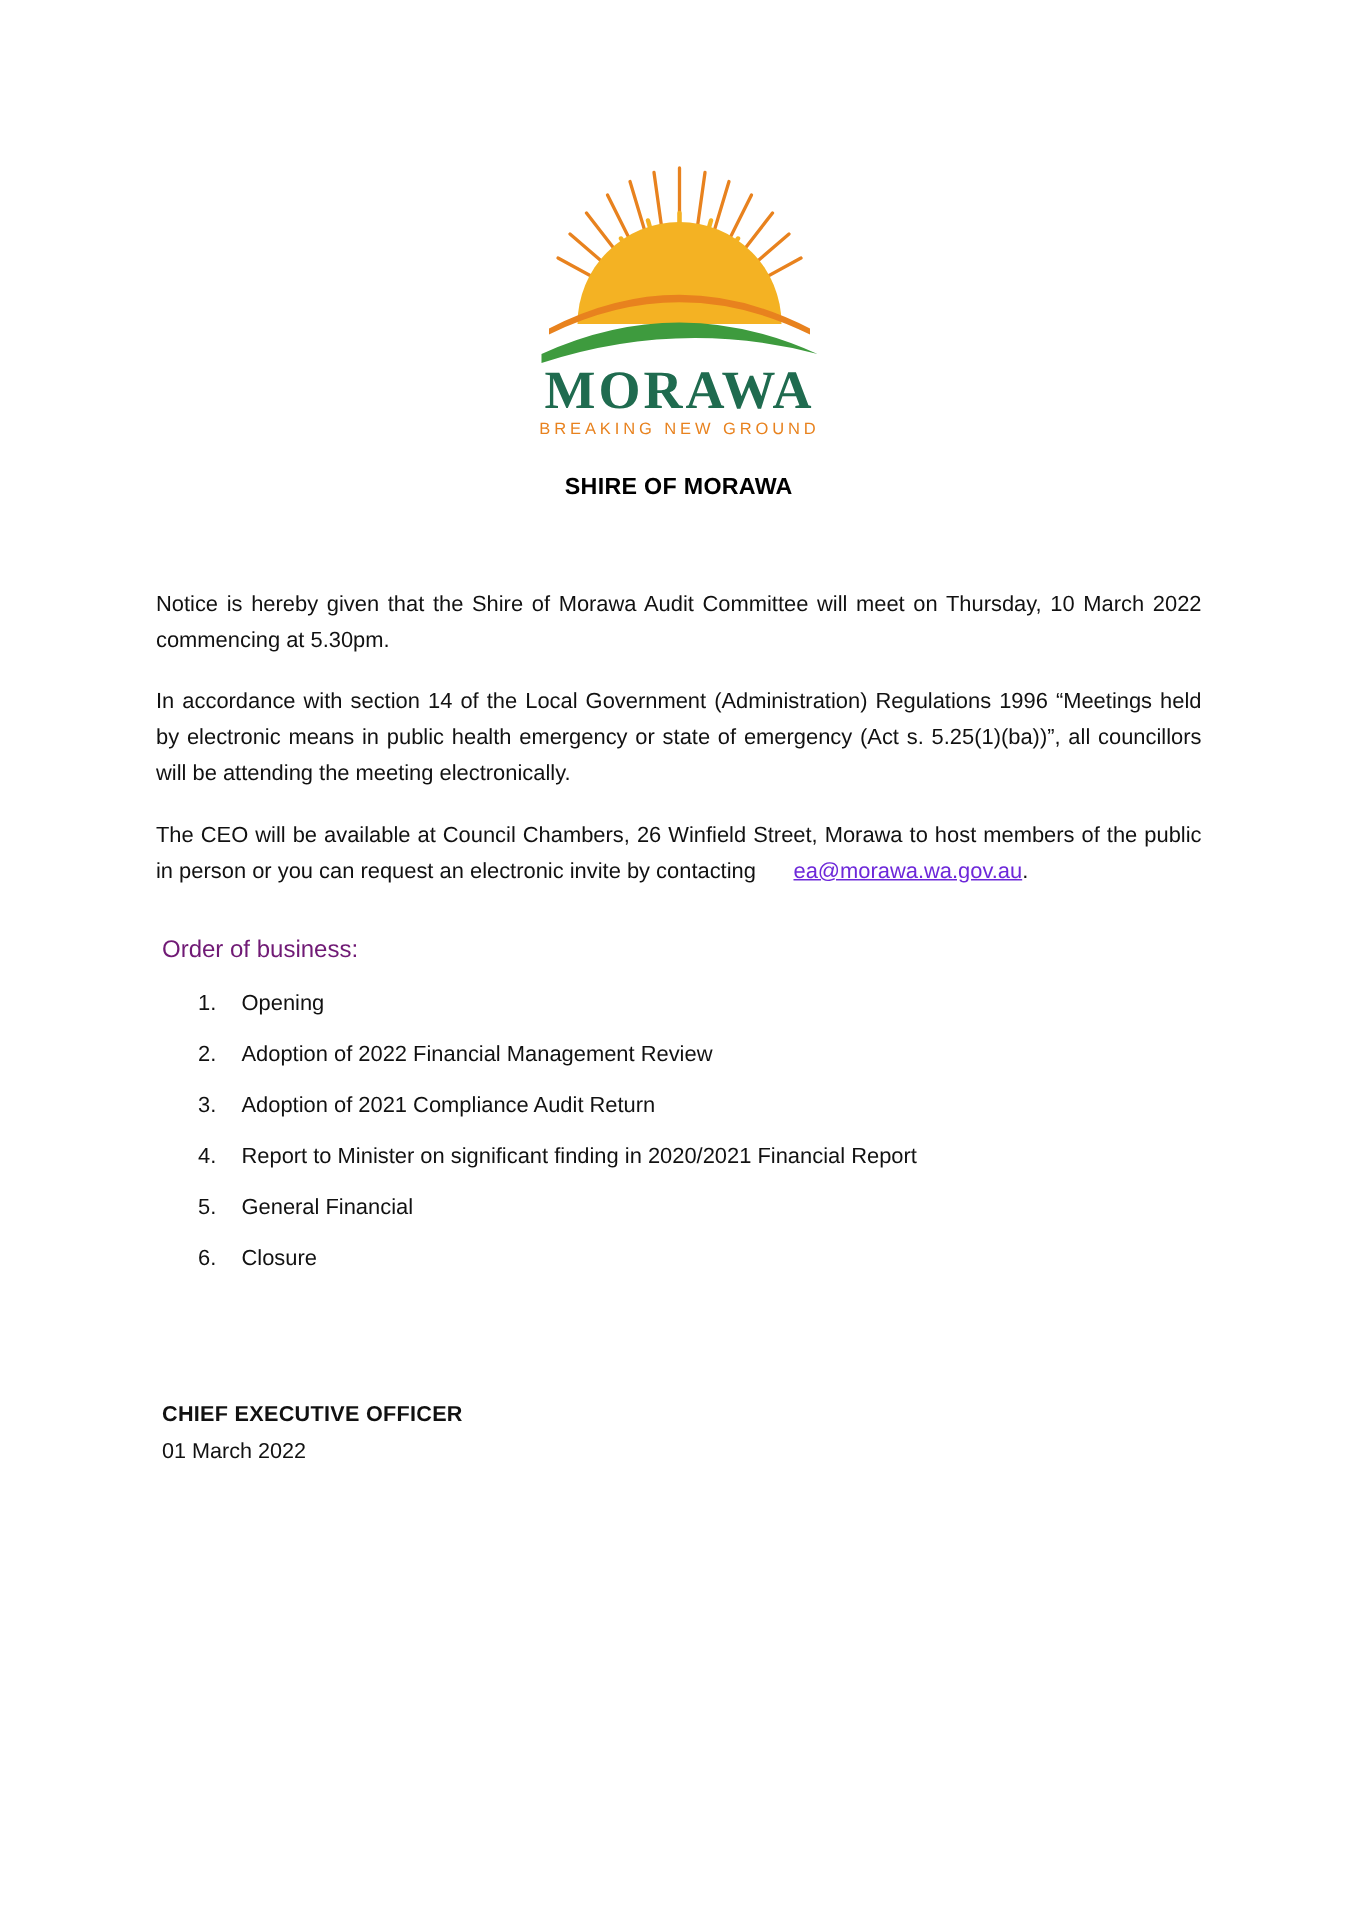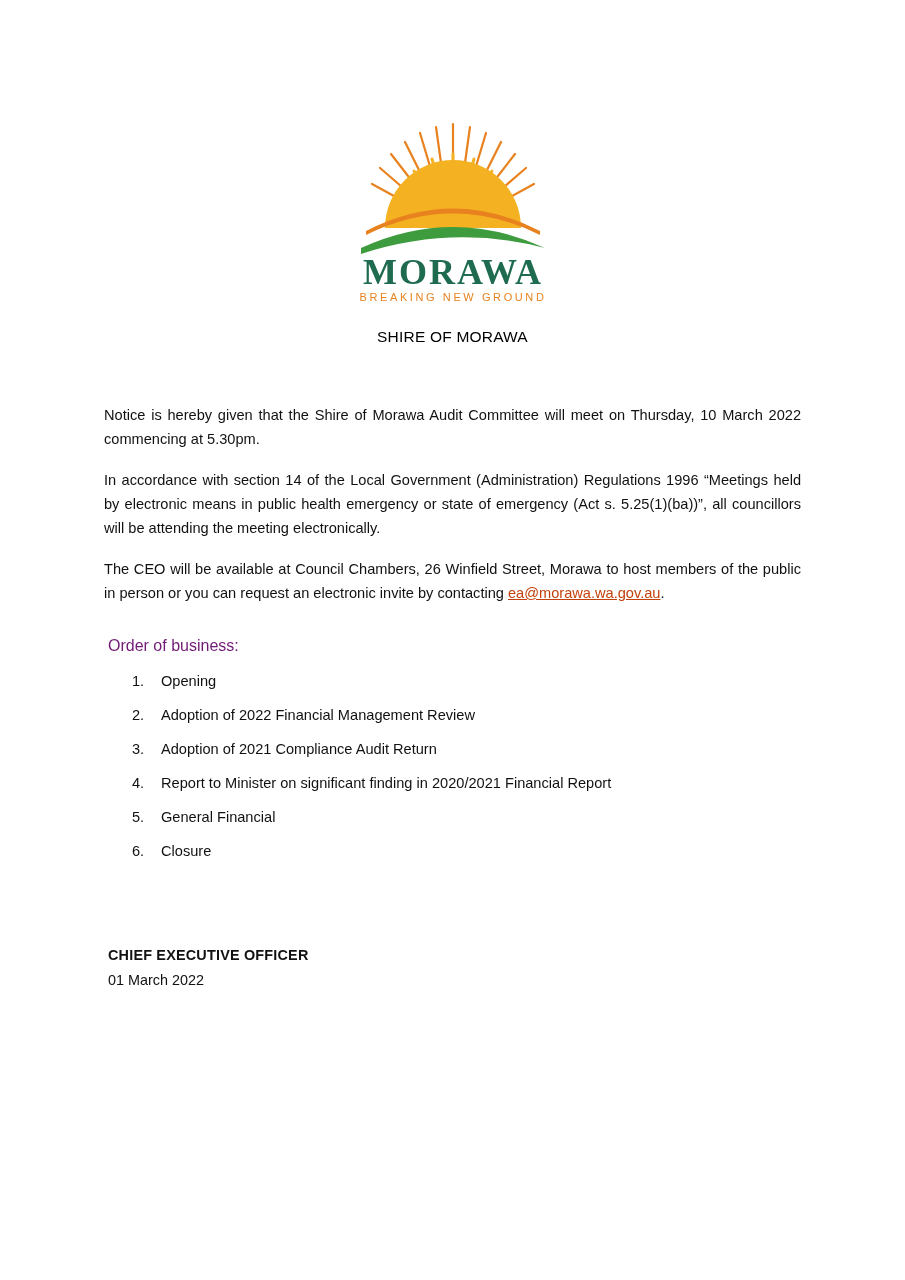--- a/index.html
+++ b/index.html
@@ -12,41 +12,41 @@
     height: 1280px;
     font-family: "Liberation Sans", sans-serif;
     color: #000000;
     position: relative;
     overflow: hidden;
   }
   .page {
     width: 905px;
     height: 1280px;
     box-sizing: border-box;
-    padding: 16px;
+    padding: 4px;
     position: relative;
   }
 
   
   .logo-wrap {
     width: 100%;
     display: flex;
     justify-content: center;
     padding-top: 86px;
   }
   .logo {
     width: 250px;
     position: relative;
   }
   .logo svg { display: block; }
 
   
   .heading {
     text-align: center;
-    font-weight: normal;
+    font-weight: bold;
     font-size: 15.5px;
     letter-spacing: 0.2px;
     color: #000;
   }
   .heading-1 { margin-top: 16px; }
   .heading-2 { margin-top: 24px; }
 
   
   .body-block {
     margin: 0 auto;
@@ -55,22 +55,23 @@
   }
   p.para {
     font-size: 14.6px;
     line-height: 1.62;
     text-align: justify;
     margin: 0 0 18px 0;
     color: #111;
   }
   p.first-para { margin-top: 58px; }
   .link {
-    color: #c2410c;
+    color: #6d28d9;
     text-decoration: underline;
+    margin-left: 21px;
   }
 
   
   .order-title {
     font-size: 16px;
     margin-top: 32px;
     margin-left: 4px;
     color: #701a75;
   }
   ol.agenda {

